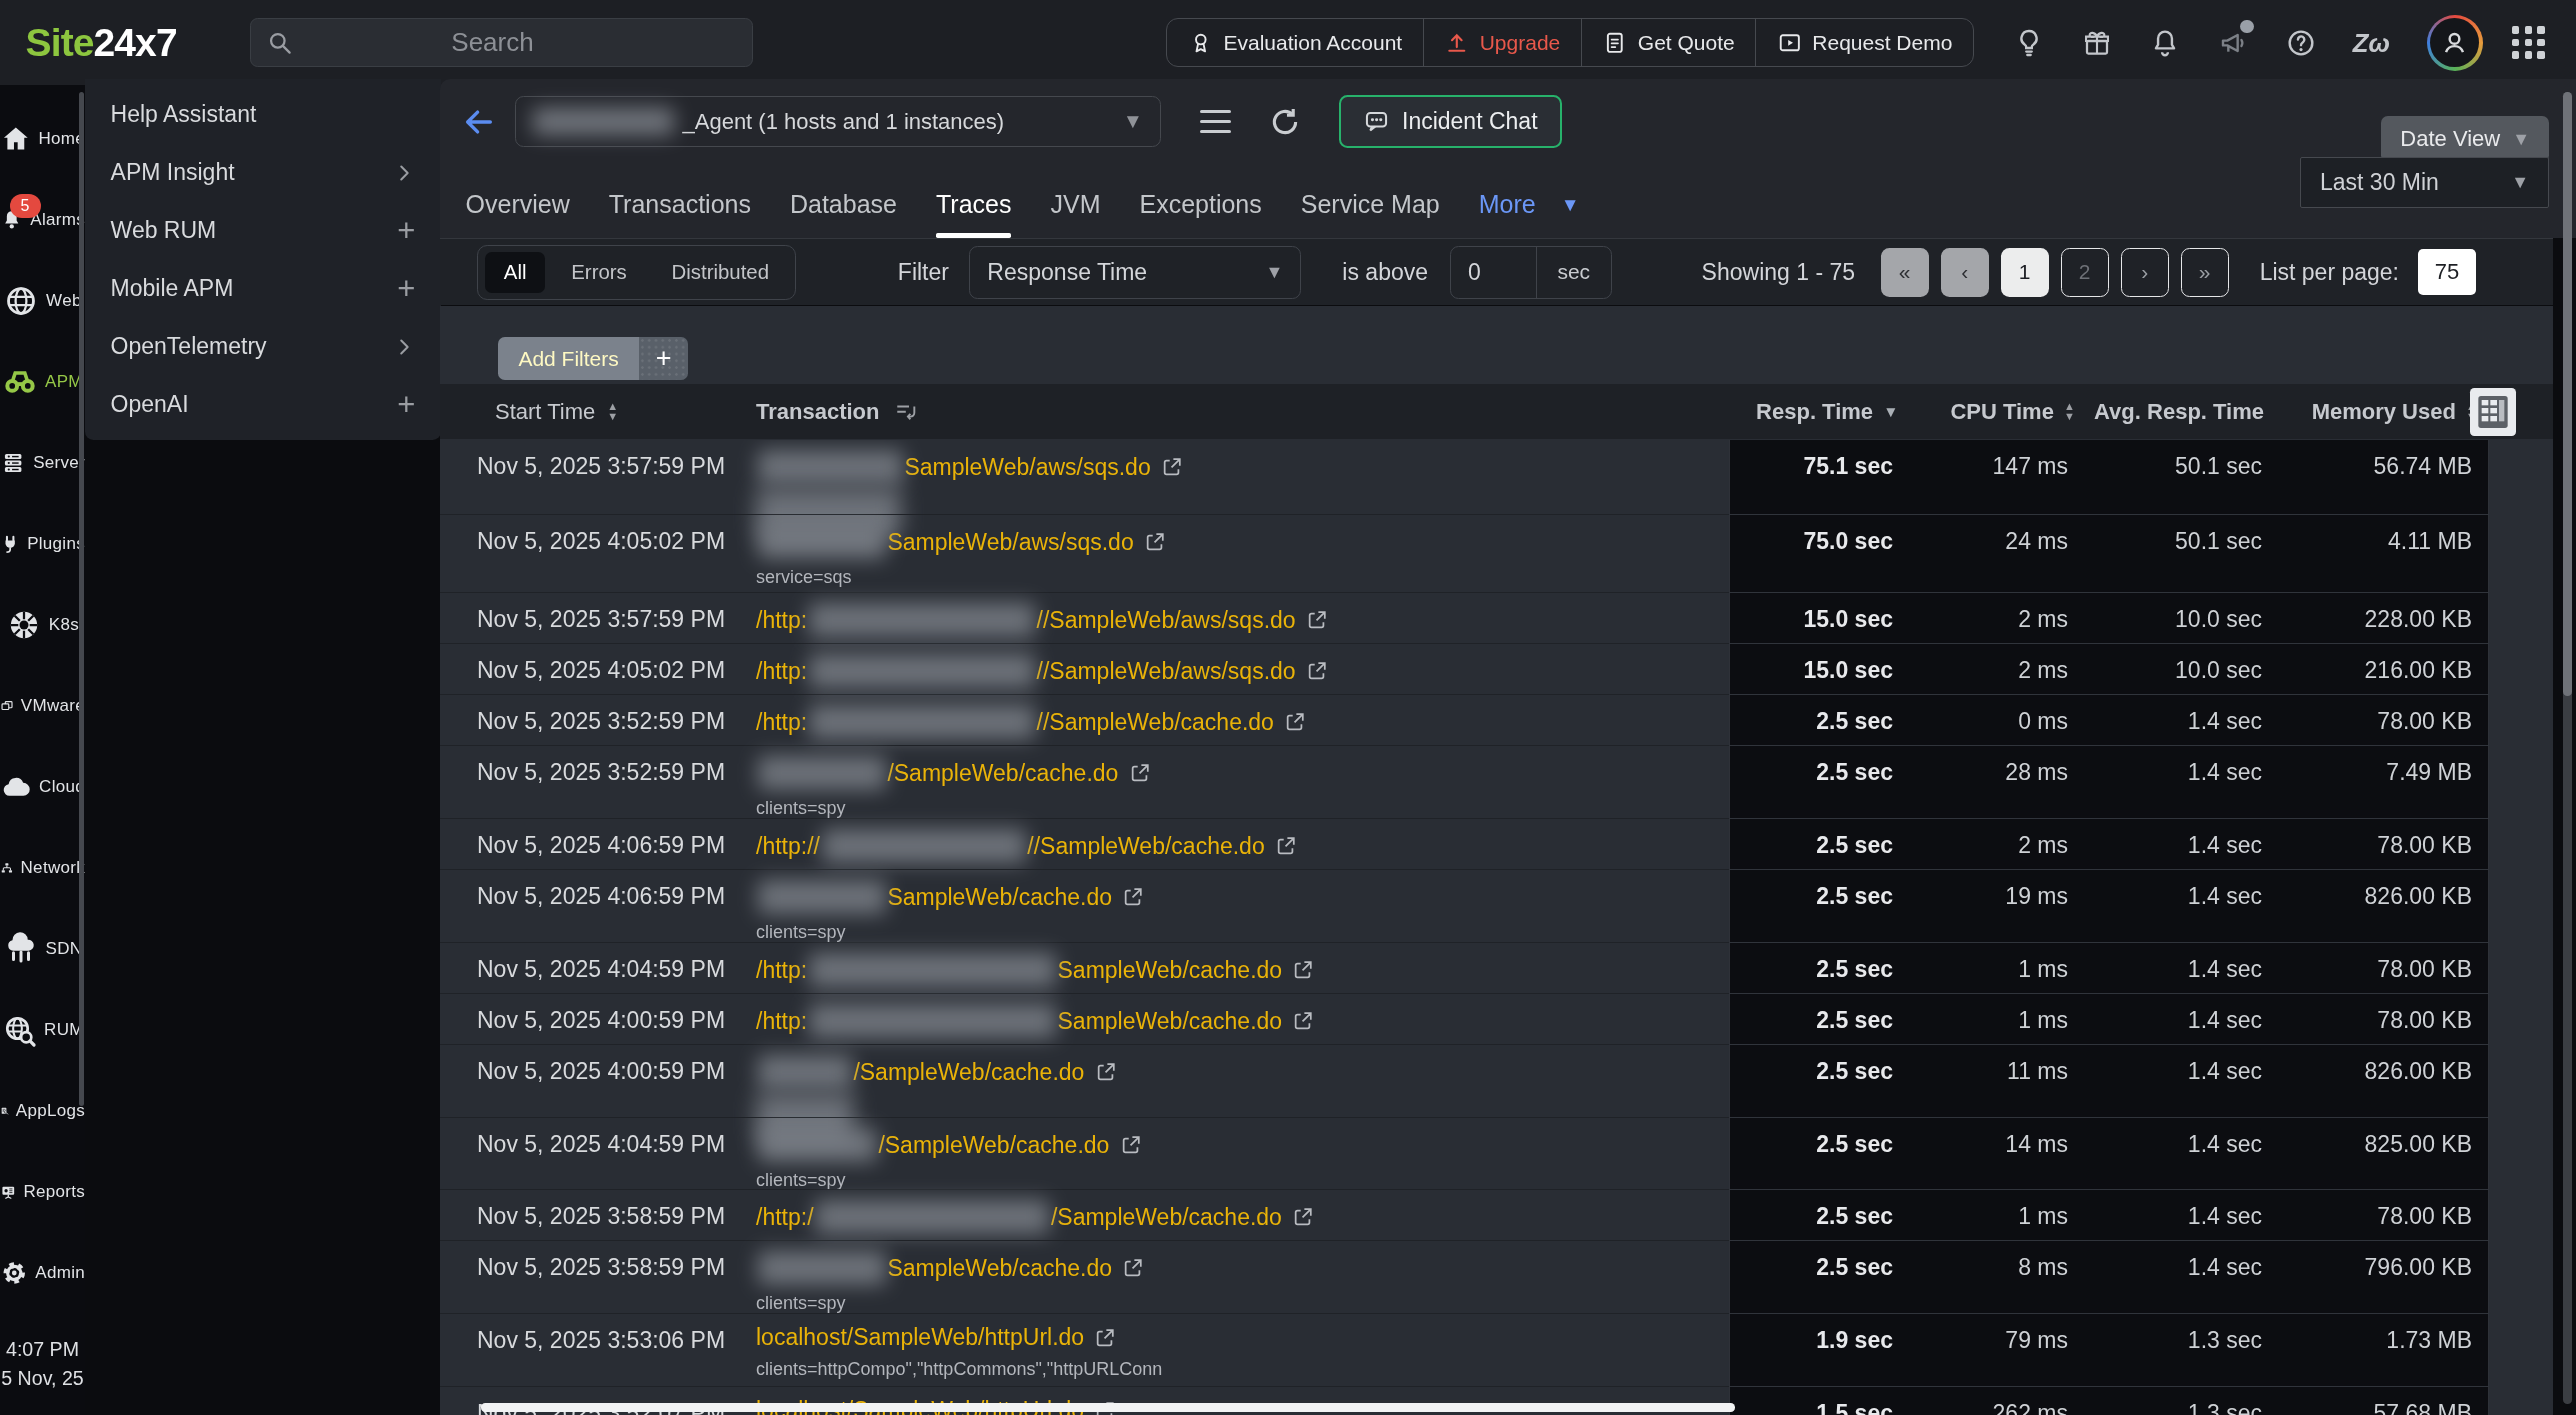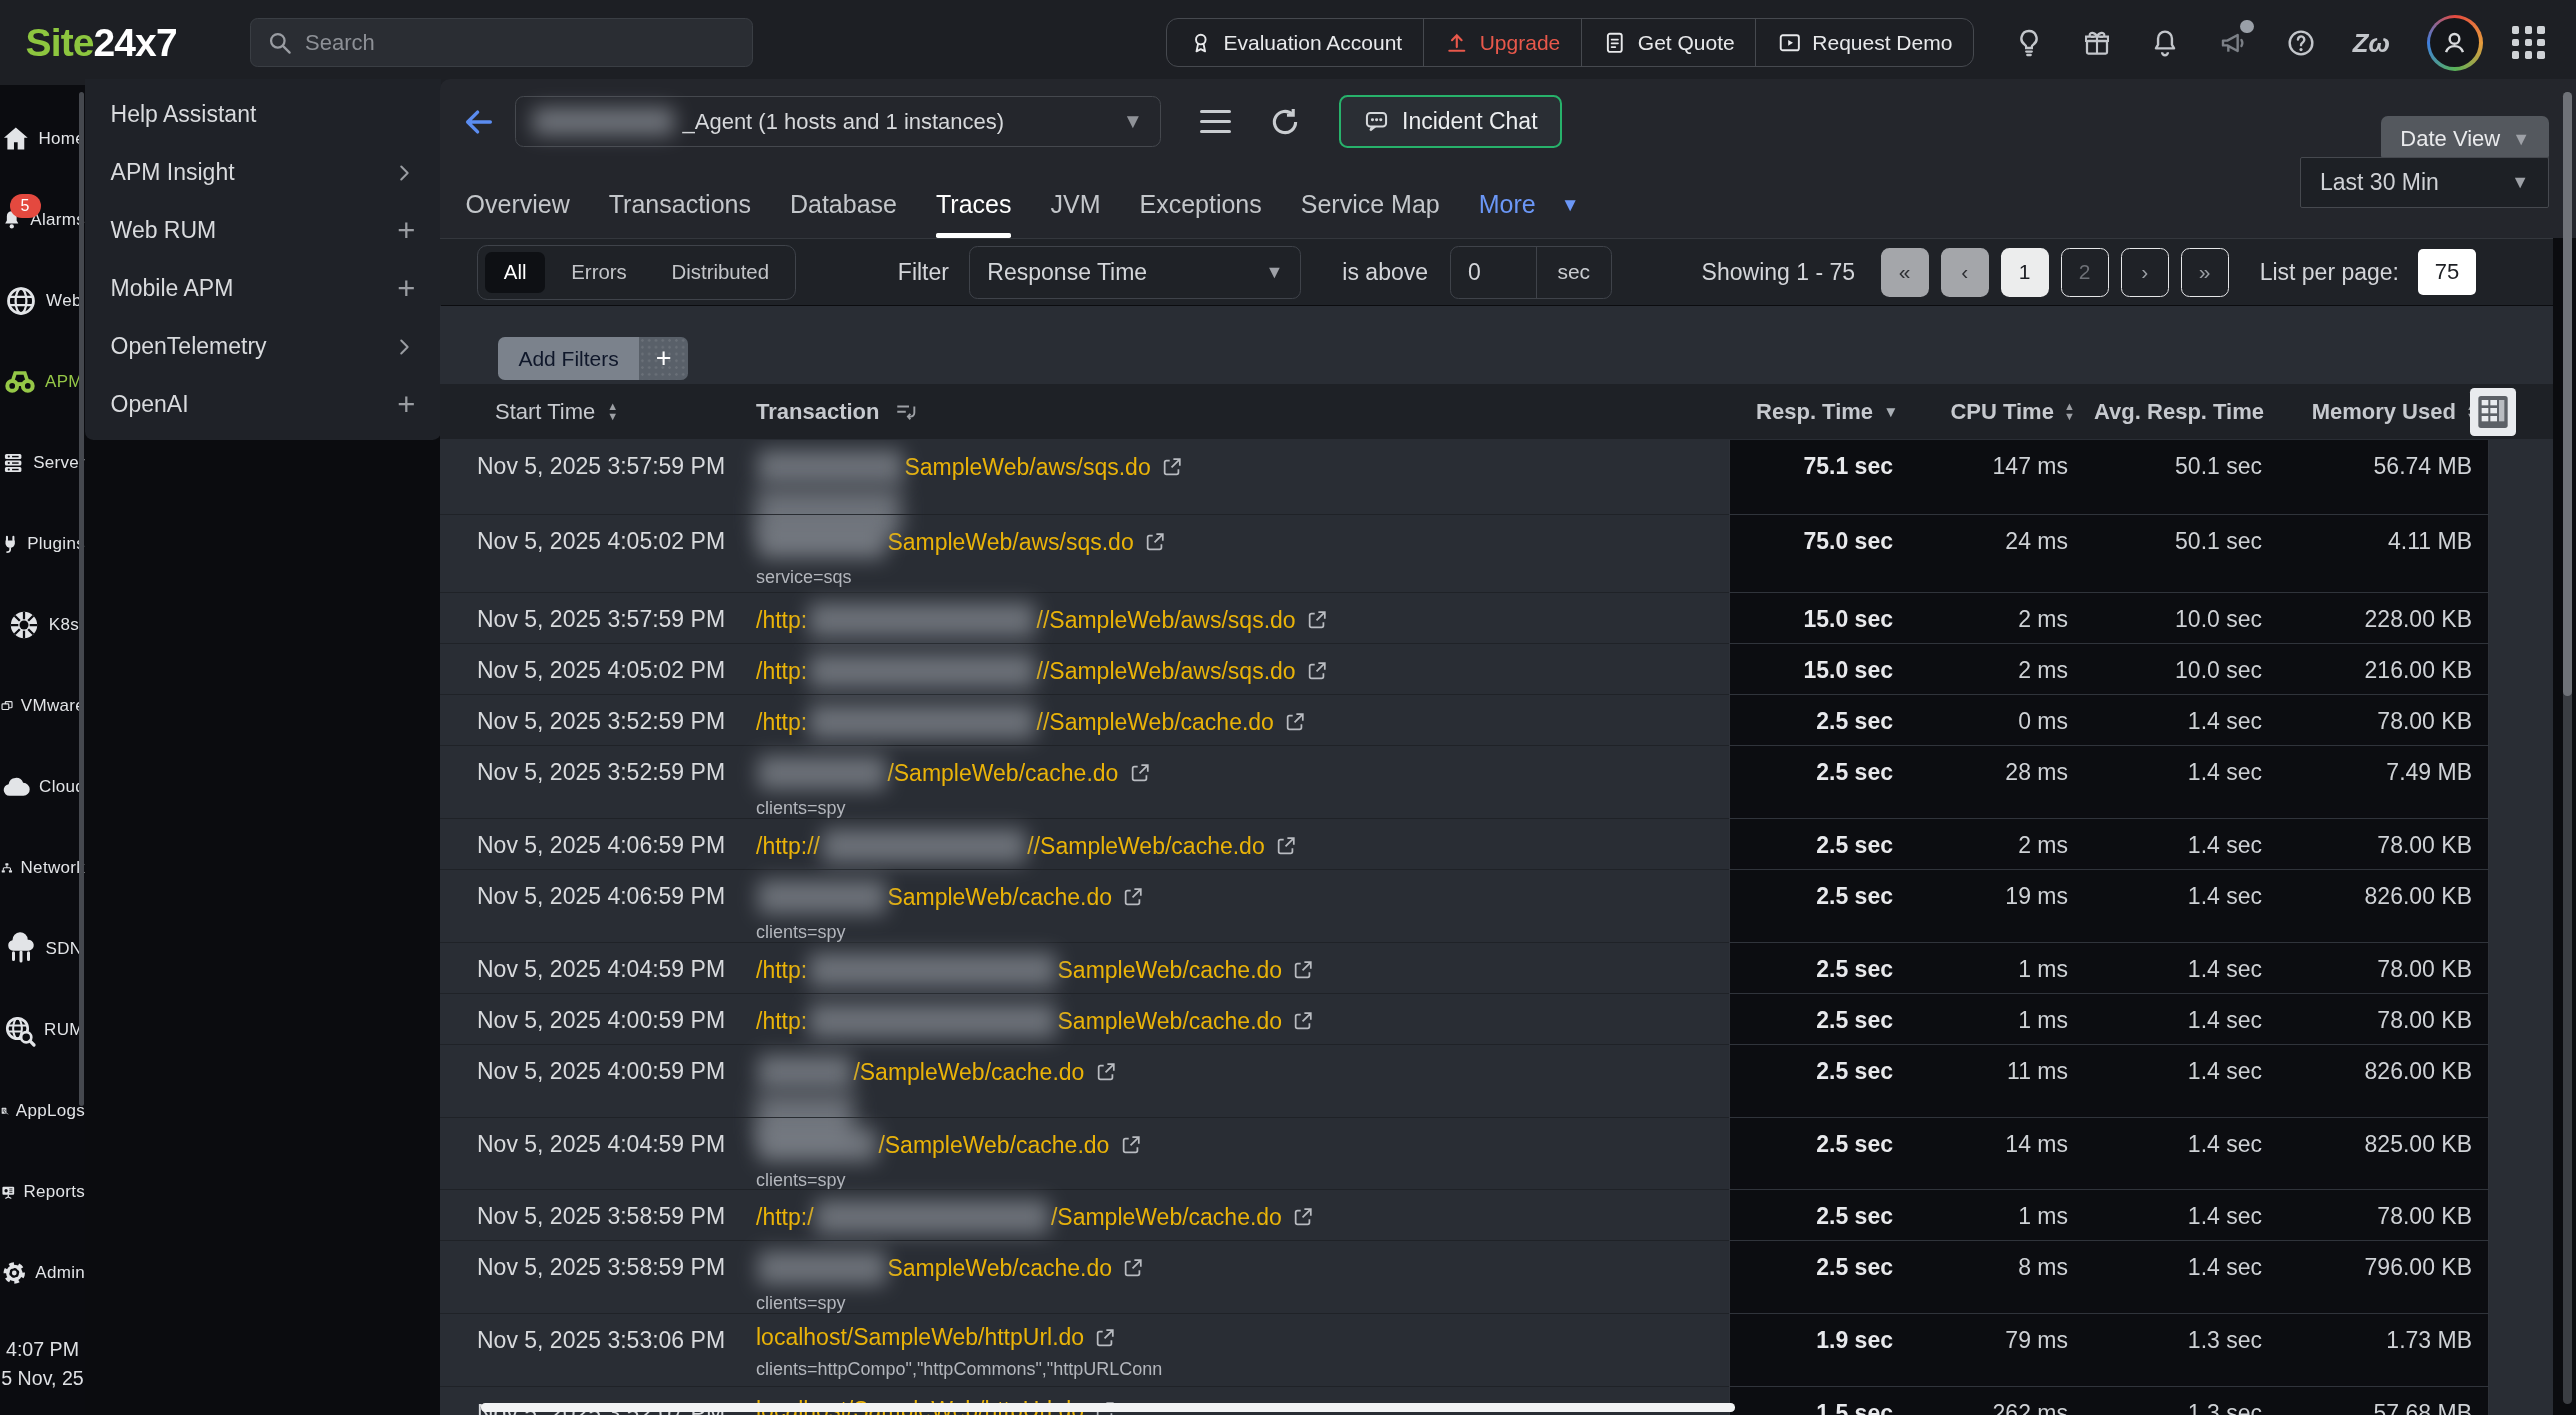--- a/index.html
+++ b/index.html
@@ -7,21 +7,21 @@
   body { font-family:"Liberation Sans","DejaVu Sans",sans-serif; }
   .stage { position:relative; width:2576px; height:1416px; background:#0b0c0f; overflow:hidden; color:#dfe1e4; }
 
   
   .topbar { position:absolute; left:0; top:0; width:2576px; height:85px; background:#1d1f24; display:flex; align-items:center; }
   .logo { margin-left:25.6px; font-size:39px; font-weight:bold; letter-spacing:-0.9px; white-space:nowrap; }
   .logo .lg-site { color:#8dc63f; }
   .logo .lg-suffix { color:#ffffff; }
   .search { margin-left:73px; width:503px; height:49px; background:#2a2d33; border:0.9px solid #3a3e44; border-radius:7.7px; display:flex; align-items:center; padding:0 15.3px; color:#8d9096; }
   .search .icon { width:27px; height:27px; margin-right:12px; color:#9a9da3; }
-  .search input { background:transparent; border:none; outline:none; color:#bef264; font-size:22px; width:375px; }
+  .search input { background:transparent; border:none; outline:none; color:#bef264; font-size:26px; width:375px;text-align:center; }
   .search input::placeholder { color:#8d9096; }
   .acct-group { margin-left:auto; height:49px; border:1.7px solid #46494f; border-radius:12px; display:flex; align-items:stretch; overflow:hidden; }
   .acct-btn { display:flex; align-items:center; gap:10.2px; padding:0 20.4px; font-size:21px; color:#e8e9eb; border-left:1.7px solid #46494f; cursor:pointer; white-space:nowrap; }
   .acct-btn:first-child { border-left:none; }
   .acct-btn .icon { width:25.6px; height:25.6px; }
   .top-icons { display:flex; align-items:center; gap:36px; margin-left:39px; }
   .top-ic { position:relative; width:32px; height:32px; color:#c3c6cb; cursor:pointer; }
   .top-ic.dim { color:#7c8087; }
   .top-ic .dot { position:absolute; top:-6.8px; right:-5.1px; width:13.6px; height:13.6px; border-radius:50%; background:#9aa0a8; }
   .zoho-ic { font-size:25.6px; font-style:italic; font-weight:bold; color:#c3c6cb; width:auto; line-height:32px; }
@@ -92,21 +92,21 @@
   .pg.active { background:#eceded; color:#1d1f24; }
   .pg.dim { background:transparent; border:1.7px solid #e6e7e9; color:#6e7177; }
   .pg.outline { background:transparent; border:1.7px solid #e6e7e9; color:#9ca0a5; }
   .lpp-label { margin-left:31px; font-size:23px; color:#d4d6da; white-space:nowrap; }
   .lpp-input { margin:0 77px 0 19px; width:58px; height:46px; background:#ffffff; border:none; border-radius:5.1px; color:#1d1f24; font-size:22px; text-align:center; font-family:inherit; }
 
   
   .content { position:absolute; left:0; top:227px; width:2113px; height:1110px; background:#292d34; overflow:hidden; }
   .metrics-strip { position:absolute; left:1289px; top:134px; width:760px; height:976px; background:#0c0d11; border-left:1.7px solid #2e3138; border-right:1.7px solid #2e3138; }
   .add-filters { position:absolute; left:58px; top:31px; height:43px; display:flex; cursor:pointer; border-radius:6.8px; overflow:hidden; }
-  .add-filters .af-label { background:#7b828c; color:#0f172a; font-size:21px; display:flex; align-items:center; padding:0 20.4px; }
+  .add-filters .af-label { background:#7b828c; color:#fef9c3; font-size:21px; display:flex; align-items:center; padding:0 20.4px; }
   .add-filters .af-plus { background:#596069; color:#ffffff; font-size:27px; width:49px; display:flex; align-items:center; justify-content:center;
       background-image:radial-gradient(#6a7078 1.3px, transparent 1.4px); background-size:6.8px 6.8px; background-color:#596069; }
   .thead { position:absolute; left:0; top:78px; width:2113px; height:55px; background:#1e2126; }
   .th-time { position:absolute; left:55px; top:0; height:100%; display:flex; align-items:center; gap:12px; font-size:22px; font-weight:normal; color:#c6c9ce; }
   .th-txn { position:absolute; left:316px; top:0; height:100%; display:flex; align-items:center; gap:13.6px; font-size:22px; font-weight:bold; color:#c6c9ce; }
   .th-txn .icon, .sorter { color:#9da0a5; }
   .th-txn .icon { width:25.6px; height:25.6px; }
   .sorter { display:flex; flex-direction:column; font-size:11px; line-height:.85; cursor:pointer; }
   .th-metrics { position:absolute; left:1289px; top:0; width:760px; height:100%; display:grid; grid-template-columns:183px 175px 196px 206px; align-items:center; font-size:22px; font-weight:bold; color:#c6c9ce; }
   .th-m { display:flex; align-items:center; justify-content:flex-end; gap:10.2px; }

